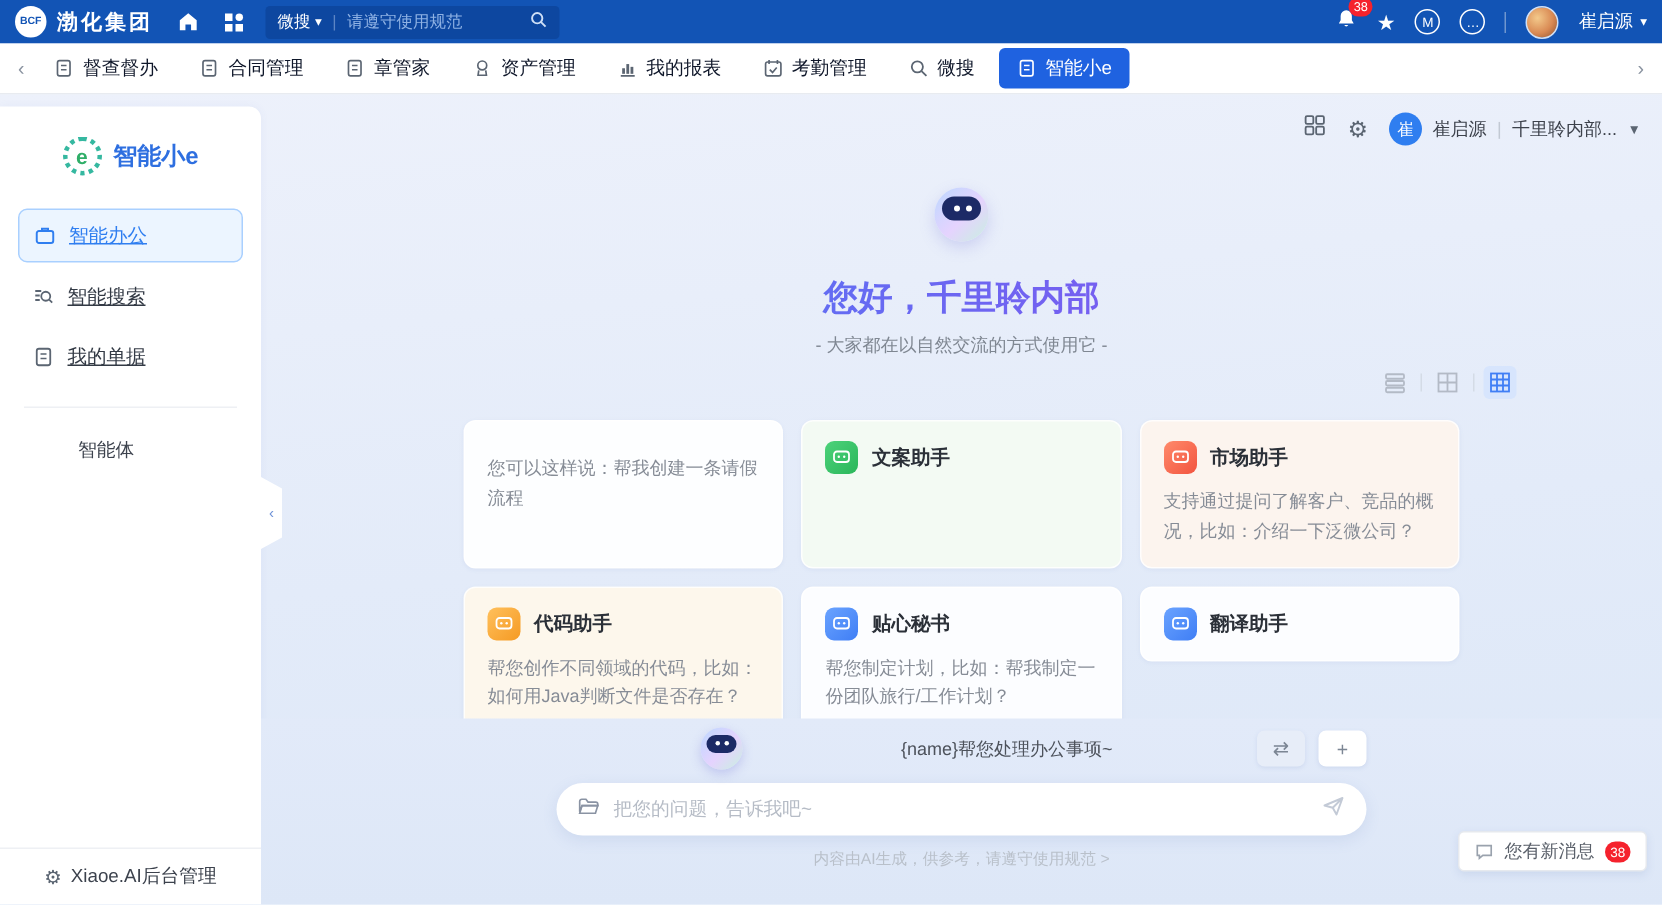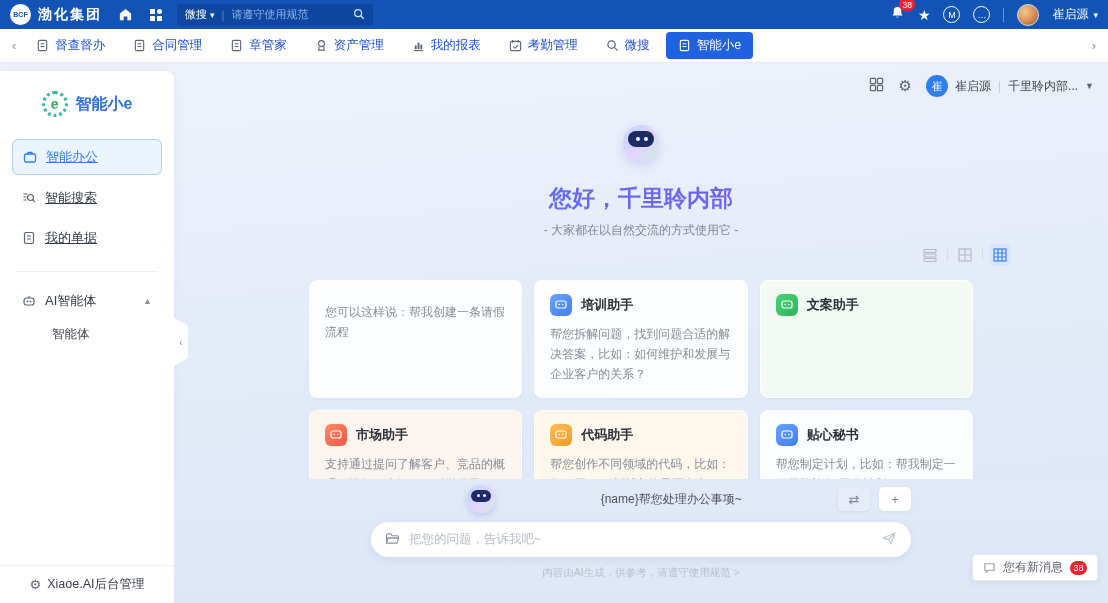--- a/index.html
+++ b/index.html
@@ -28,21 +28,21 @@
   .tb-divider { width:1px; height:14px; background:#6f96cf; }
   .tb-avatar { width:22px; height:22px; border-radius:50%;
     background:radial-gradient(circle at 35% 35%, #f3c98b, #d98a54 55%, #8c4f2e); border:1px solid #cfe0f7; }
   .tb-user { color:#fff; font-size:12px; display:flex; align-items:center; gap:5px; }
   .caret { font-size:9px; }
 
   
   .navbar { height:34px; background:#fff; border-bottom:1px solid #e8ebf0; display:flex; align-items:center;
     padding:0 8px; gap:4px; flex:0 0 34px; }
   .nav-chev { color:#8a93a0; font-size:13px; padding:0 4px; }
-  .nav-item { display:flex; align-items:center; gap:6px; font-size:12.5px; color:#1d4ed8; padding:5px 12px; border-radius:4px; }
+  .nav-item { display:flex; align-items:center; gap:6px; font-size:12.5px; color:#0f172a; padding:5px 12px; border-radius:4px; }
   .nav-item.active { background:#1f62e0; color:#fff; }
   .nav-item svg { flex:0 0 auto; }
   .nav-spacer { flex:1; }
 
   
   .workspace { flex:1; display:flex; position:relative;
     background:linear-gradient(175deg,#edf1fb 0%,#e3ebf9 55%,#dce7f7 100%); }
 
   
   .sidebar { width:174px; background:#fff; border-radius:0 8px 0 0; margin-top:8px; display:flex; flex-direction:column;
@@ -274,30 +274,20 @@
         </div>
         <div class="sb-item">
           <svg width="14" height="14" viewBox="0 0 14 14">
               <rect x="2.5" y="1.5" width="9" height="11" rx="1.5" fill="none" stroke="#5b6572" stroke-width="1.2"></rect>
               <path d="M5 5h4M5 8h4" stroke="#5b6572" stroke-width="1.1"></path>
             </svg>
           <span>我的单据</span>
         </div>
       </div>
       <div class="sb-divider"></div>
-      <div class="sb-group">
-        <svg width="14" height="14" viewBox="0 0 14 14">
-            <rect x="2" y="4" width="10" height="7" rx="2.5" fill="none" stroke="#5b6572" stroke-width="1.2"></rect>
-            <circle cx="5.5" cy="7.5" r=".9" fill="#5b6572"></circle>
-            <circle cx="8.5" cy="7.5" r=".9" fill="#5b6572"></circle>
-            <path d="M7 4V2" stroke="#5b6572" stroke-width="1.2"></path>
-          </svg>
-        <span>AI智能体</span>
-        <span class="arrow">▲</span>
-      </div>
       <div class="sb-sub">智能体</div>
       <div class="sb-footer">
         <span class="gear-glyph">⚙</span>
         <span>Xiaoe.AI后台管理</span>
       </div>
     </aside>
 
     <div class="collapse-handle">
       <span>‹</span>
     </div>
@@ -353,33 +343,20 @@
                 <rect x="2" y="2" width="12" height="12" fill="none" stroke="#3f7ef5" stroke-width="1.2"></rect>
                 <path d="M6 2v12M10 2v12M2 6h12M2 10h12" stroke="#3f7ef5" stroke-width="1.2"></path>
               </svg>
           </span>
         </div>
 
         <div class="cards">
           <div class="card" style="background: rgb(253, 254, 255);">
             <div class="card-desc">您可以这样说：帮我创建一条请假流程</div>
           </div>
-          <div class="card" style="background: rgb(252, 253, 255);">
-            <div class="card-head">
-                <span class="card-icon" style="background: linear-gradient(135deg, rgb(106, 163, 255), rgb(63, 126, 245));">
-                  <svg width="12" height="12" viewBox="0 0 12 12">
-                    <rect x="1" y="2" width="10" height="7" rx="2" fill="none" stroke="#fff" stroke-width="1.2"></rect>
-                    <circle cx="4.2" cy="5.5" r=".8" fill="#fff"></circle>
-                    <circle cx="7.8" cy="5.5" r=".8" fill="#fff"></circle>
-                  </svg>
-                </span>
-            <span class="card-title">培训助手</span>
-              </div>
-            <div class="card-desc">帮您拆解问题，找到问题合适的解决答案，比如：如何维护和发展与企业客户的关系？</div>
-          </div>
           <div class="card" style="background: rgb(243, 250, 243);">
             <div class="card-head">
                 <span class="card-icon" style="background: linear-gradient(135deg, rgb(76, 210, 122), rgb(43, 182, 90));">
                   <svg width="12" height="12" viewBox="0 0 12 12">
                     <rect x="1" y="2" width="10" height="7" rx="2" fill="none" stroke="#fff" stroke-width="1.2"></rect>
                     <circle cx="4.2" cy="5.5" r=".8" fill="#fff"></circle>
                     <circle cx="7.8" cy="5.5" r=".8" fill="#fff"></circle>
                   </svg>
                 </span>
             <span class="card-title">文案助手</span>

